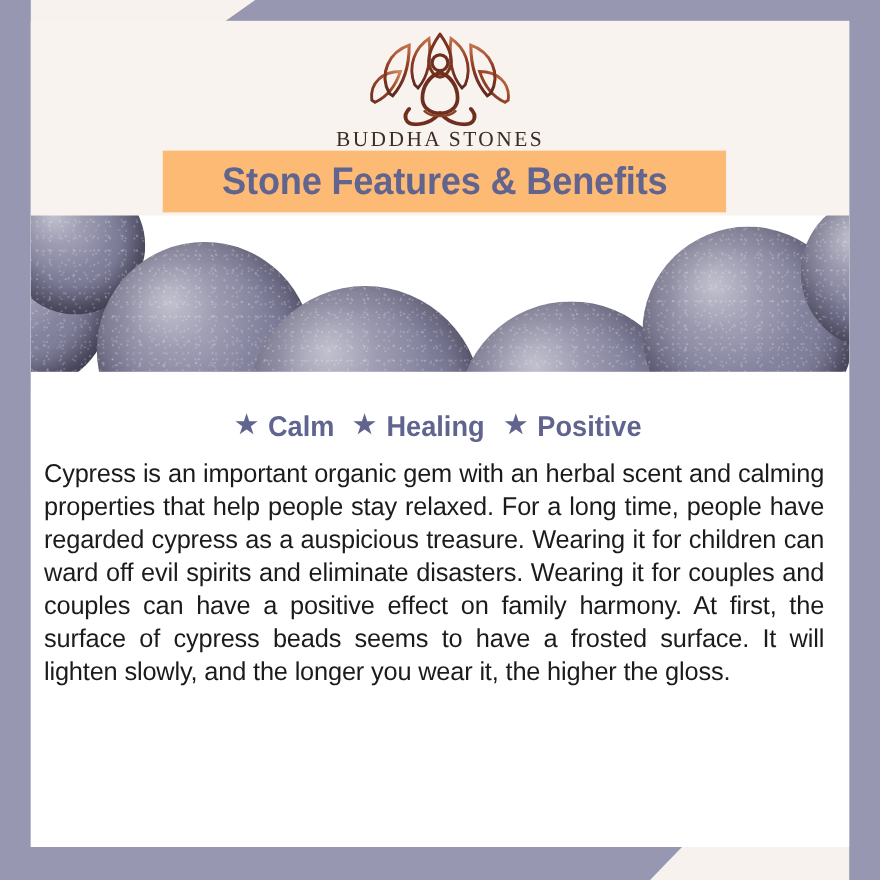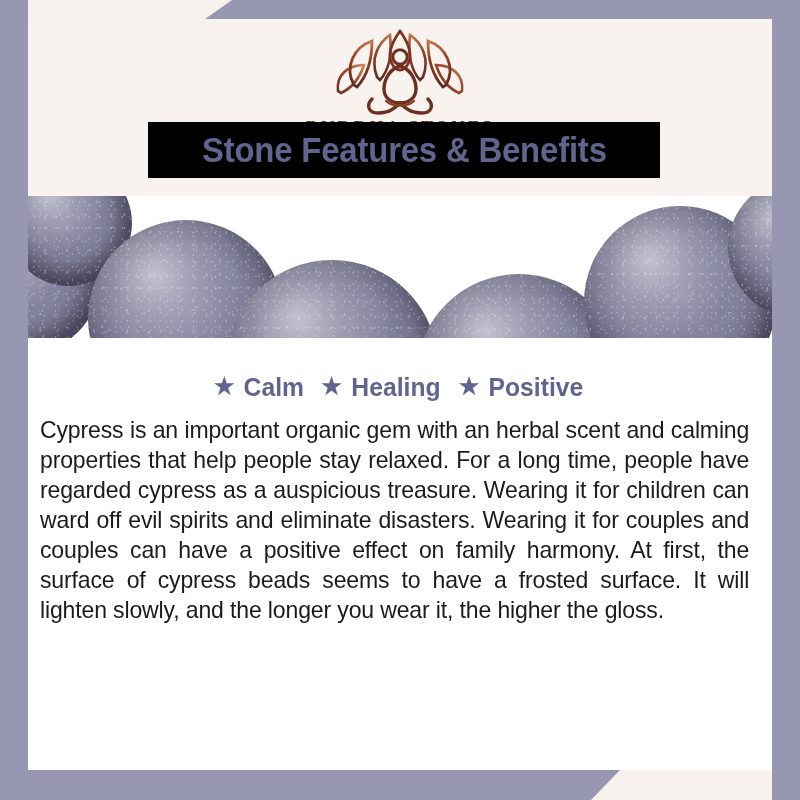--- a/index.html
+++ b/index.html
@@ -93,24 +93,24 @@
     letter-spacing: 2.2px;
     color: #3d2b25;
     margin-top: 2px;
     white-space: nowrap;
   }
 
   
   .title-banner {
     position: absolute;
     left: 120px;
-    top: 103px;
+    top: 118px;
     width: 512px;
     height: 56px;
-    background: #000000;
+    background: #fdba74;
     display: flex;
     align-items: center;
     justify-content: center;
     box-shadow: 0 0 0 1px rgba(0,0,0,0.015);
   }
   .title-banner .title-text {
     font-family: "Liberation Sans Narrow", "Liberation Sans", sans-serif;
     font-weight: bold;
     font-size: 35px;
     color: #60648f;

